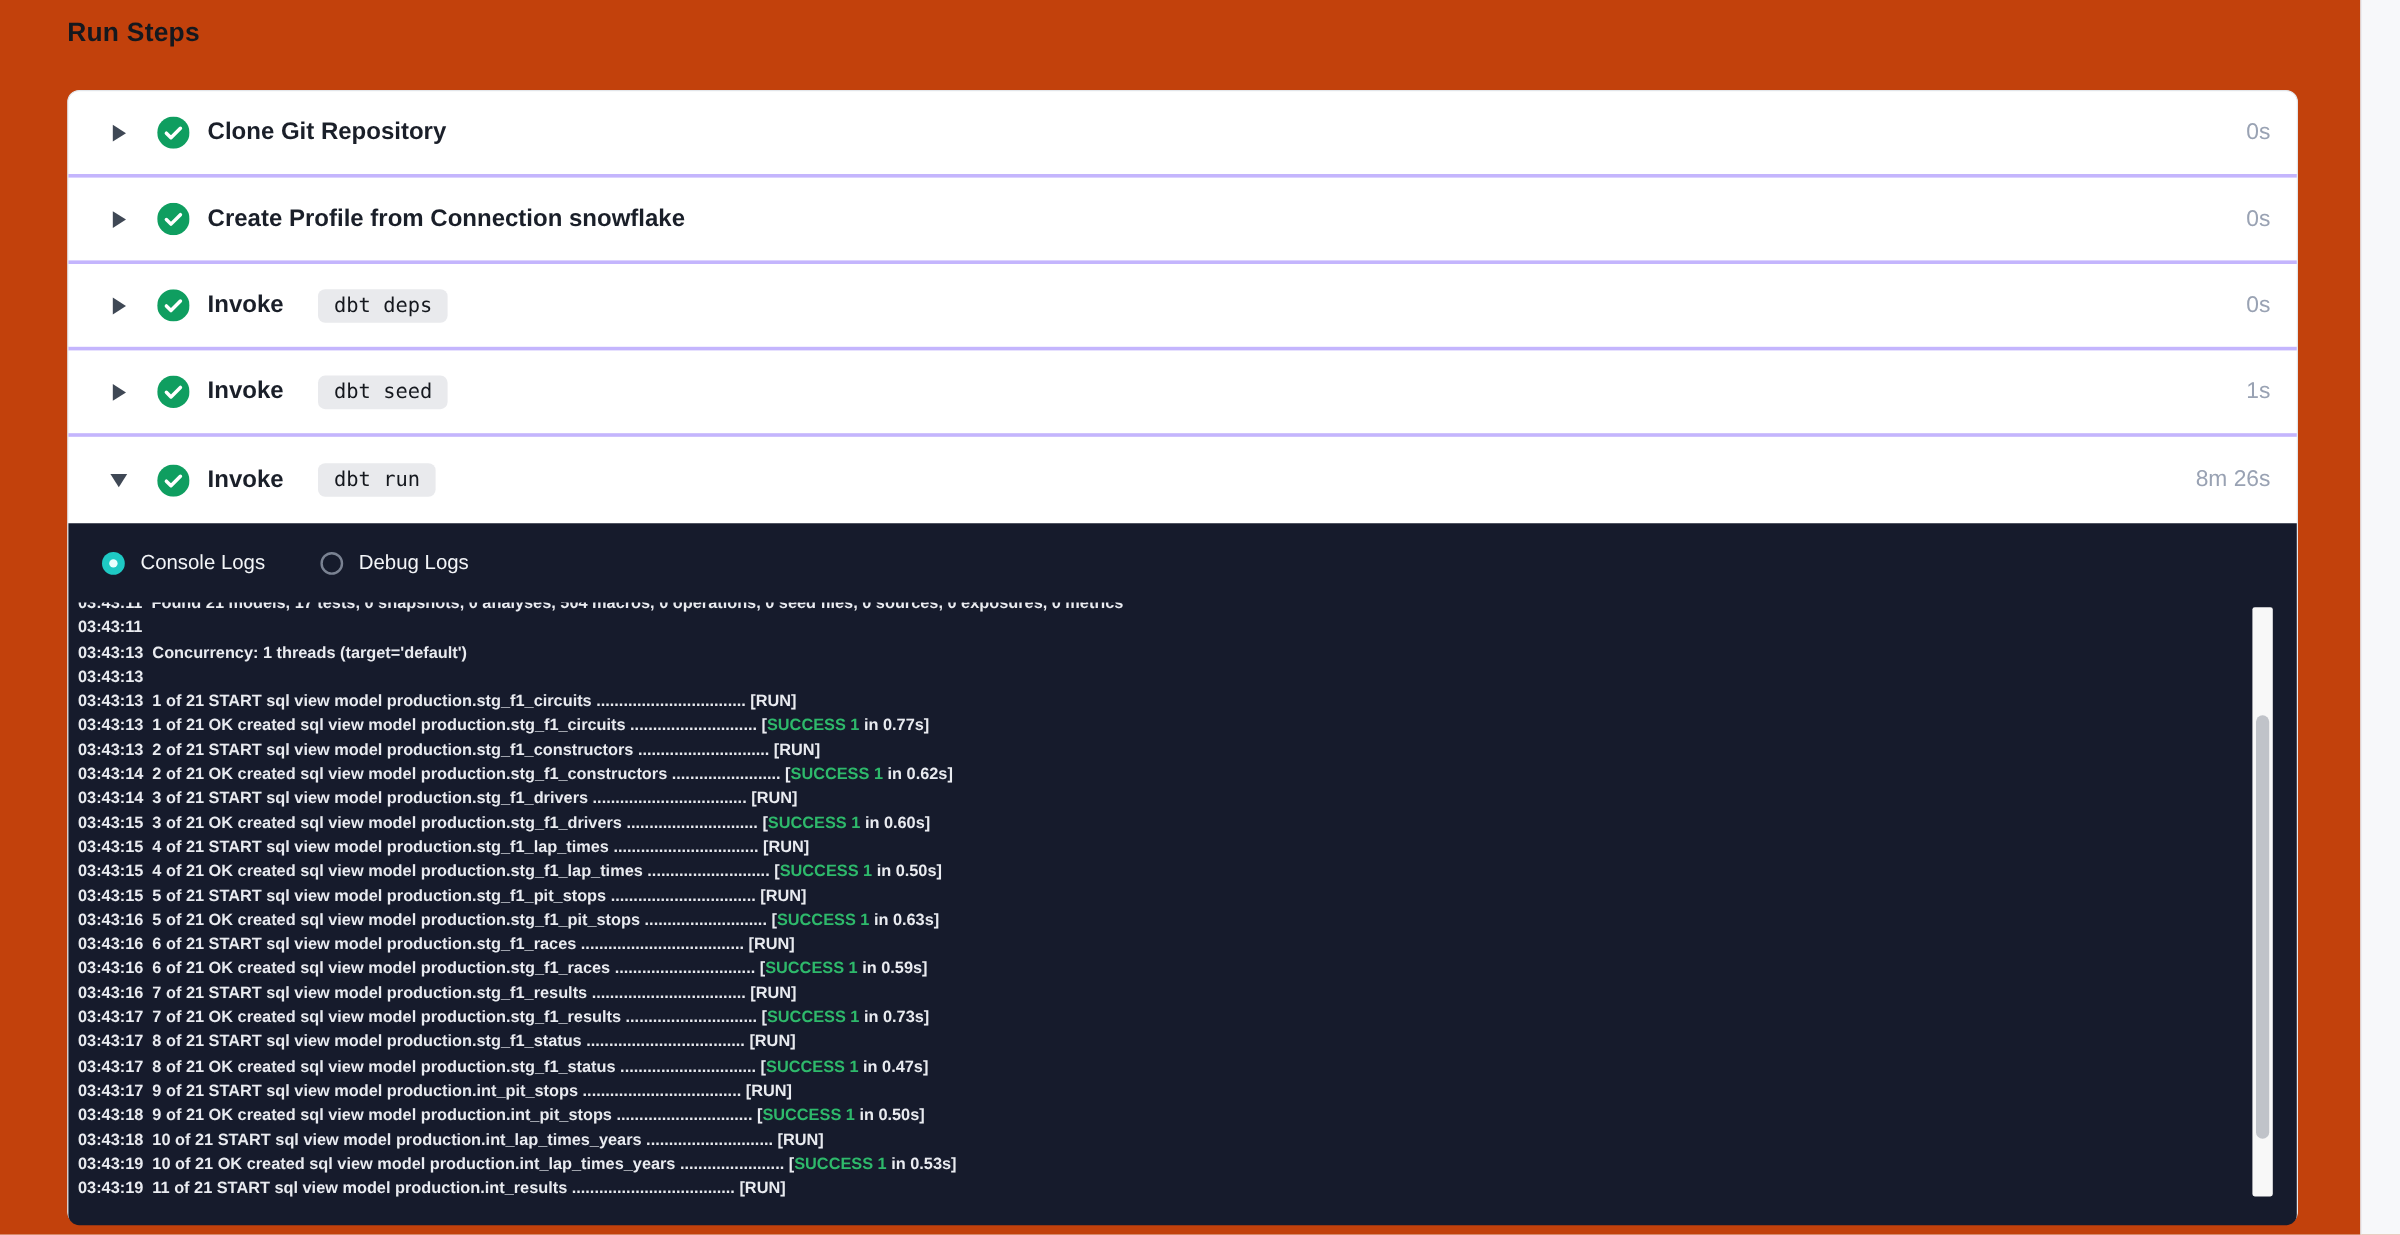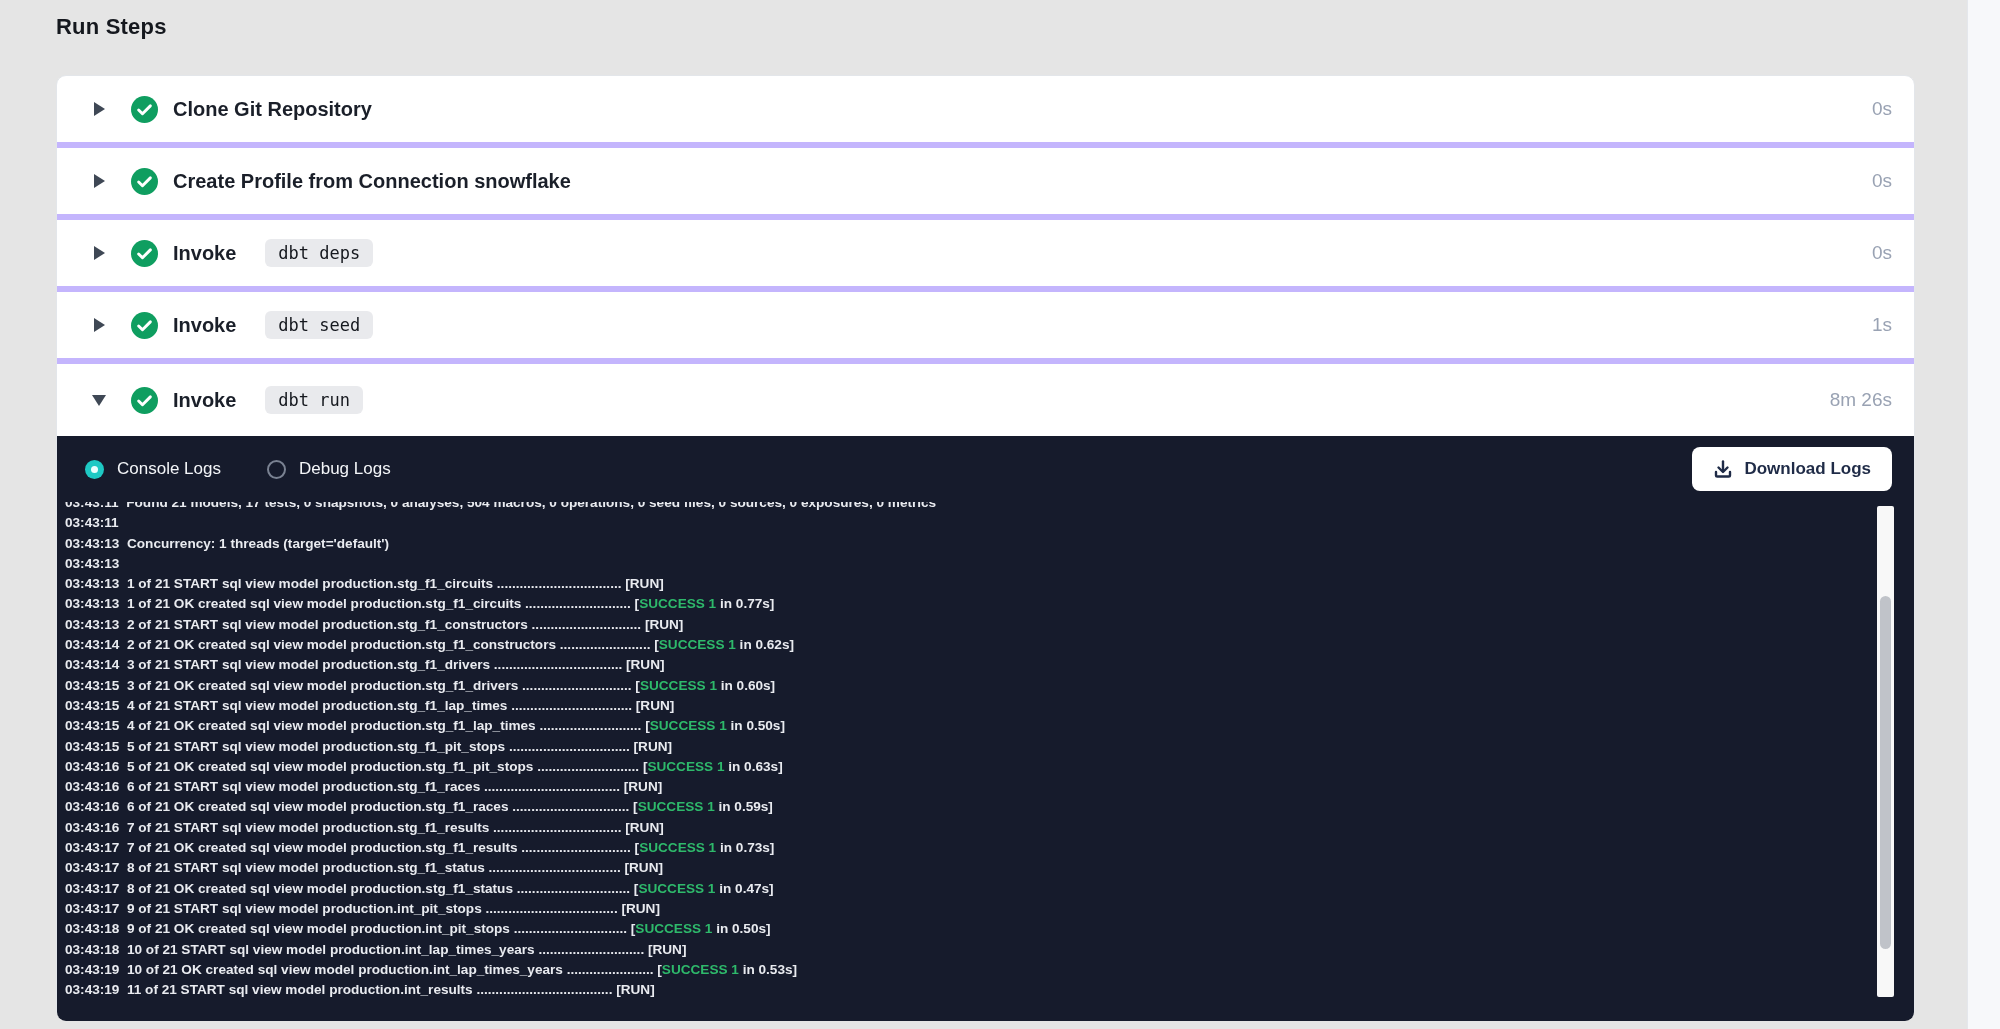--- a/index.html
+++ b/index.html
@@ -1,31 +1,31 @@
 <!DOCTYPE html>
 <html><head>
 <meta charset="utf-8">
 <style>
   * { margin:0; padding:0; box-sizing:border-box; }
   html,body { width:2000px; height:1029px; overflow:hidden; background:#ffffff;
               font-family:"Liberation Sans", sans-serif; }
-  .page { position:relative; width:2000px; height:1029px; background:#e5e5e5; }
+  .page { position:relative; width:2000px; height:1029px; background:#c2410c; }
 
   .page-title { position:absolute; left:56px; top:14px; font-size:22px; font-weight:bold;
                 color:#15181e; letter-spacing:.2px; }
 
   .right-rail { position:absolute; left:1967px; top:0; width:33px; height:1029px;
                 background:#f7f8fa; border-left:1px solid #e4e7ec; }
 
   .card { position:absolute; left:56px; top:75px; width:1859px; height:945px;
           background:#ffffff; border:1px solid #e3e6ea; border-radius:10px; }
 
   
   .step-header { display:flex; align-items:center; height:72px; padding:0 22px 0 34px;
-                 border-bottom:6px solid #c4b5fd; cursor:pointer; }
+                 border-bottom:3px solid #c4b5fd; cursor:pointer; }
   .step-header.no-border { border-bottom:none; }
   .chev-wrap { width:16px; display:flex; justify-content:center; margin-right:24px; }
   .chev-right { width:0; height:0; border-left:11px solid #3f4855;
                 border-top:7px solid transparent; border-bottom:7px solid transparent; }
   .chev-down  { width:0; height:0; border-top:11px solid #3f4855;
                 border-left:7px solid transparent; border-right:7px solid transparent; }
   .check-icon { width:27px; height:27px; margin-right:15px; flex:none; }
   .step-title { font-size:20px; font-weight:bold; color:#1a1f29; }
   .chip { font-family:"DejaVu Sans Mono", monospace; font-size:17px; color:#15181e;
           background:#e9eaed; border-radius:6px; padding:4px 13px; margin-left:29px; }
@@ -135,28 +135,20 @@
     <div class="console">
       <div class="console-header">
         <div class="radio-opt">
           <span class="radio-circle on"></span>
           <span class="radio-label">Console Logs</span>
         </div>
         <div class="radio-opt">
           <span class="radio-circle off"></span>
           <span class="radio-label">Debug Logs</span>
         </div>
-        <button class="dl-btn">
-          <svg class="dl-icon" viewBox="0 0 20 20">
-            <path d="M10 2.5v9.5" stroke="#1f2b47" stroke-width="2.4" fill="none" stroke-linecap="round"></path>
-            <path d="M5.5 8.5 L10 13 L14.5 8.5" stroke="#1f2b47" stroke-width="2.4" fill="none" stroke-linecap="round" stroke-linejoin="round"></path>
-            <path d="M3 13 v3.2 a1.3 1.3 0 0 0 1.3 1.3 h11.4 a1.3 1.3 0 0 0 1.3-1.3 V13" fill="none" stroke="#1f2b47" stroke-width="2.4" stroke-linecap="round"></path>
-          </svg>
-          <span>Download Logs</span>
-        </button>
       </div>
       <div class="log-scroll">
         <div class="log-lines" id="log-lines"><div>03:43:11  Found 21 models, 17 tests, 0 snapshots, 0 analyses, 504 macros, 0 operations, 0 seed files, 0 sources, 0 exposures, 0 metrics</div><div>03:43:11  </div><div>03:43:13  Concurrency: 1 threads (target='default')</div><div>03:43:13  </div><div>03:43:13  1 of 21 START sql view model production.stg_f1_circuits ................................. [RUN]</div><div>03:43:13  1 of 21 OK created sql view model production.stg_f1_circuits ............................ [<span class="ok">SUCCESS 1</span> in 0.77s]</div><div>03:43:13  2 of 21 START sql view model production.stg_f1_constructors ............................. [RUN]</div><div>03:43:14  2 of 21 OK created sql view model production.stg_f1_constructors ........................ [<span class="ok">SUCCESS 1</span> in 0.62s]</div><div>03:43:14  3 of 21 START sql view model production.stg_f1_drivers .................................. [RUN]</div><div>03:43:15  3 of 21 OK created sql view model production.stg_f1_drivers ............................. [<span class="ok">SUCCESS 1</span> in 0.60s]</div><div>03:43:15  4 of 21 START sql view model production.stg_f1_lap_times ................................ [RUN]</div><div>03:43:15  4 of 21 OK created sql view model production.stg_f1_lap_times ........................... [<span class="ok">SUCCESS 1</span> in 0.50s]</div><div>03:43:15  5 of 21 START sql view model production.stg_f1_pit_stops ................................ [RUN]</div><div>03:43:16  5 of 21 OK created sql view model production.stg_f1_pit_stops ........................... [<span class="ok">SUCCESS 1</span> in 0.63s]</div><div>03:43:16  6 of 21 START sql view model production.stg_f1_races .................................... [RUN]</div><div>03:43:16  6 of 21 OK created sql view model production.stg_f1_races ............................... [<span class="ok">SUCCESS 1</span> in 0.59s]</div><div>03:43:16  7 of 21 START sql view model production.stg_f1_results .................................. [RUN]</div><div>03:43:17  7 of 21 OK created sql view model production.stg_f1_results ............................. [<span class="ok">SUCCESS 1</span> in 0.73s]</div><div>03:43:17  8 of 21 START sql view model production.stg_f1_status ................................... [RUN]</div><div>03:43:17  8 of 21 OK created sql view model production.stg_f1_status .............................. [<span class="ok">SUCCESS 1</span> in 0.47s]</div><div>03:43:17  9 of 21 START sql view model production.int_pit_stops ................................... [RUN]</div><div>03:43:18  9 of 21 OK created sql view model production.int_pit_stops .............................. [<span class="ok">SUCCESS 1</span> in 0.50s]</div><div>03:43:18  10 of 21 START sql view model production.int_lap_times_years ............................ [RUN]</div><div>03:43:19  10 of 21 OK created sql view model production.int_lap_times_years ....................... [<span class="ok">SUCCESS 1</span> in 0.53s]</div><div>03:43:19  11 of 21 START sql view model production.int_results .................................... [RUN]</div></div>
         <div class="sbar-track">
           <div class="sbar-thumb"></div>
         </div>
       </div>
     </div>
   </div>
 

